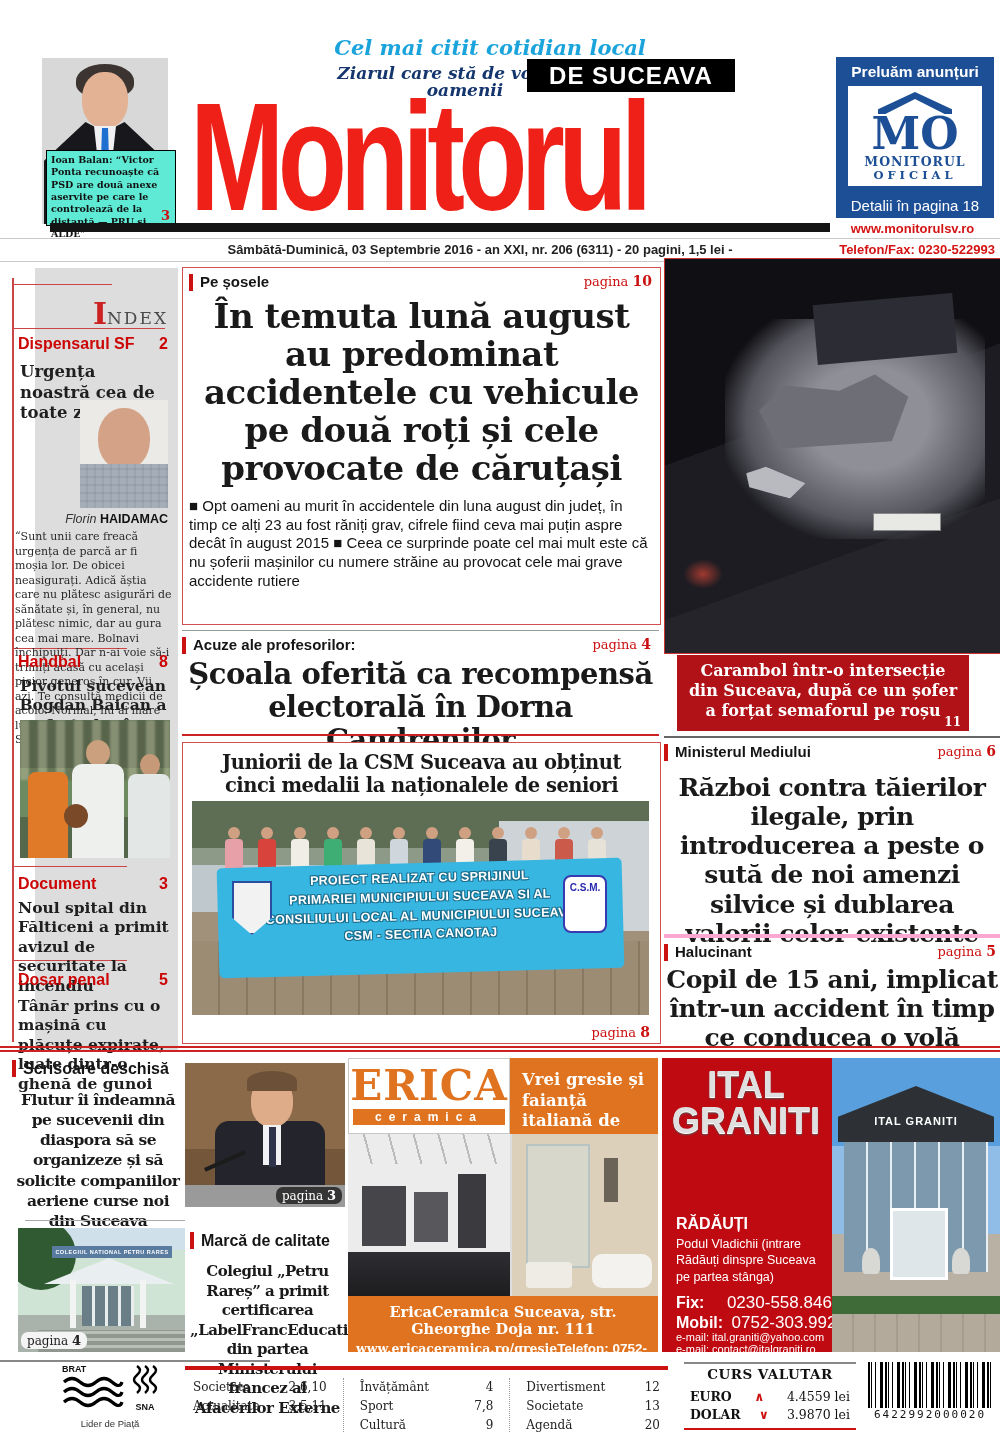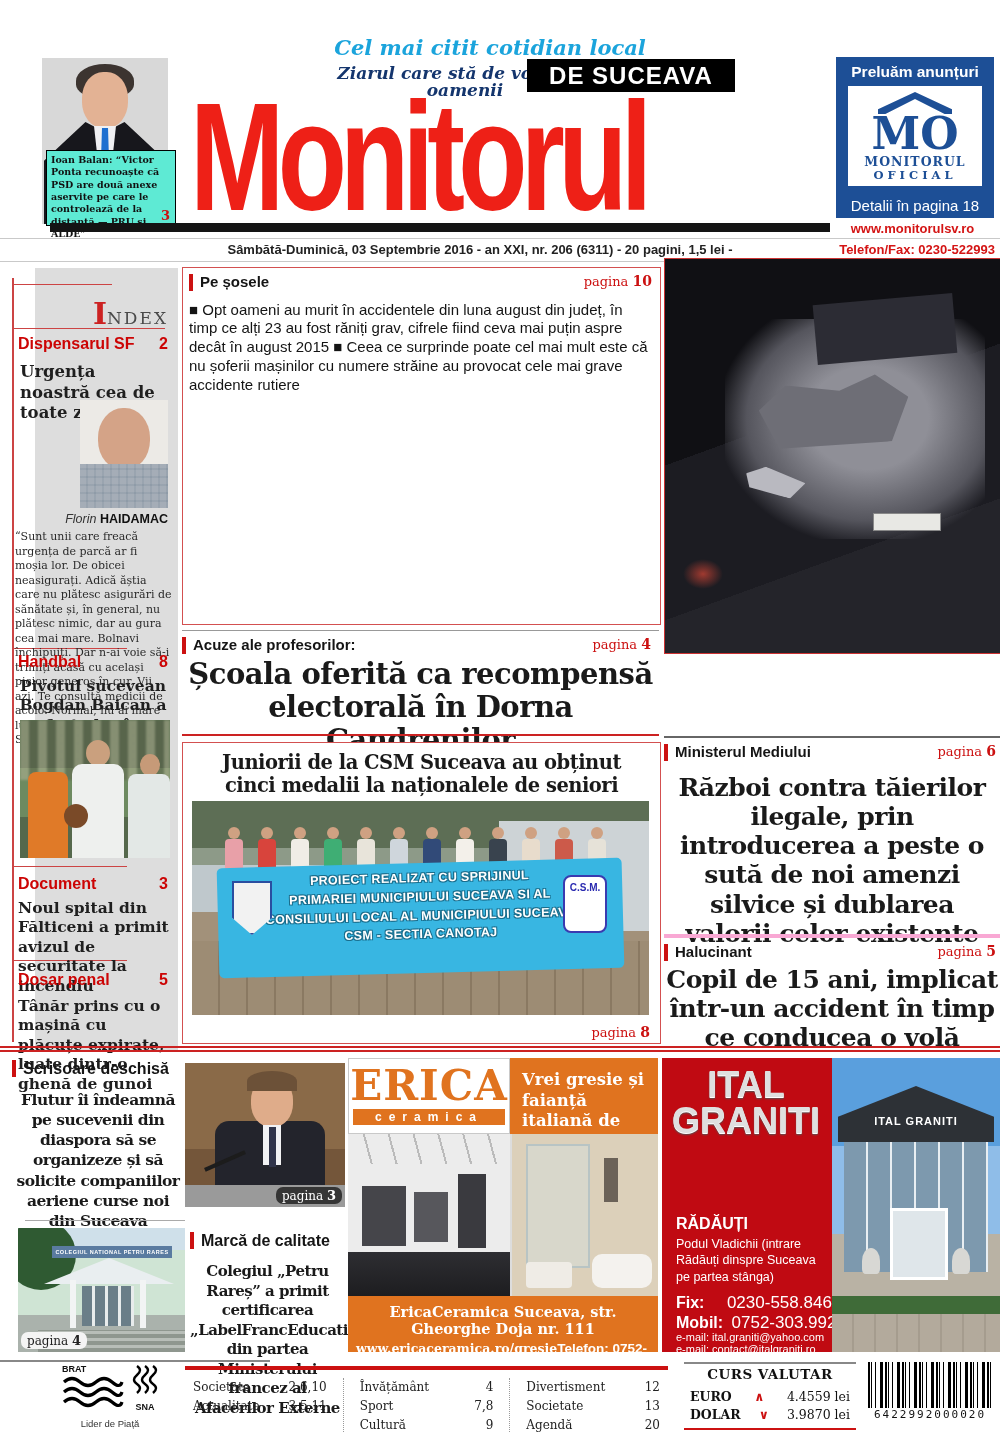--- a/index.html
+++ b/index.html
@@ -144,20 +144,21 @@
     <span>Dosar penal</span>
     <span>5</span>
   </div>
   <div class="abs sidehl" style="left:18px;top:996px;width:156px;font-size:15.5px;line-height:1.25;">Tânăr prins cu o mașină cu plăcuțe expirate, luate dintr-o ghenă de gunoi</div>
 
   <div class="abs" style="left:182px;top:267px;width:477px;height:356px;border:1px solid #d35050;">
     <div style="display:flex;justify-content:space-between;padding:6px 8px 0 6px;">
       <span class="kick">Pe șosele</span>
       <span class="pg"><span>pagina</span> <b>10</b></span>
     </div>
+    <div class="hl" style="margin:6px 4px 0;font-size:34px;line-height:1.12;">În temuta lună august au predominat accidentele cu vehicule pe două roți și cele provocate de căruțași</div>
     <div style="margin:10px 8px 0 6px;font:15px/1.25 'Liberation Sans',sans-serif;color:#141414;">■ Opt oameni au murit în accidentele din luna august din județ, în timp ce alți 23 au fost răniți grav, cifrele fiind ceva mai puțin aspre decât în august 2015 ■ Ceea ce surprinde poate cel mai mult este că nu șoferii mașinilor cu numere străine au provocat cele mai grave accidente rutiere</div>
   </div>
 
   <div class="abs" style="left:182px;top:630px;width:477px;height:104px;border-top:1px solid #999;">
     <div style="display:flex;justify-content:space-between;padding:6px 8px 0 0;">
       <span class="kick">Acuze ale profesorilor:</span>
       <span class="pg"><span>pagina</span> <b>4</b></span>
     </div>
     <div class="hl" style="margin-top:4px;font-size:29px;line-height:1.15;">Școala oferită ca recompensă electorală în Dorna Candrenilor</div>
   </div>
@@ -195,20 +196,24 @@
   </div>
 
   <div class="ph" style="left:664px;top:258px;width:336px;height:394px;background:linear-gradient(160deg,#101014 0 40%,#1c1c22 40% 70%,#24242a 70% 100%);border:1px solid #c33;">
     <div class="abs" style="left:60px;top:60px;width:260px;height:220px;background:radial-gradient(ellipse at 55% 45%,#8f8f97 0 30%,#55555d 60%,transparent 75%);"></div>
     <div class="abs" style="left:95px;top:120px;width:150px;height:70px;background:#6e6e76;transform:rotate(-8deg);clip-path:polygon(0 30%,20% 0,55% 18%,80% 2%,100% 40%,85% 100%,10% 88%);"></div>
     <div class="abs" style="left:150px;top:40px;width:140px;height:60px;background:#2c2c34;transform:rotate(-5deg);"></div>
     <div class="abs" style="left:80px;top:210px;width:60px;height:26px;background:#b9b9c0;transform:rotate(12deg);clip-path:polygon(0 40%,30% 0,100% 30%,80% 100%,10% 90%);"></div>
     <div class="abs" style="left:208px;top:254px;width:66px;height:16px;background:#e8e8e4;border:1px solid #888;"></div>
     <div class="abs" style="left:18px;top:300px;width:40px;height:30px;background:radial-gradient(#a03a30,transparent 70%);"></div>
   </div>
+  <div class="abs" style="left:677px;top:655px;width:292px;height:76px;background:#b01218;color:#fff;text-align:center;">
+    <div style="font:bold 16px/1.25 'DejaVu Serif',serif;padding:6px 10px 0;">Carambol într-o intersecție din Suceava, după ce un șofer a forțat semaforul pe roșu</div>
+    <span class="abs" style="right:8px;bottom:2px;font:bold 12px 'DejaVu Serif',serif;">11</span>
+  </div>
 
   <div class="abs" style="left:664px;top:736px;width:336px;height:196px;border-top:2px solid #666;">
     <div style="display:flex;justify-content:space-between;padding:6px 4px 0 0;">
       <span class="kick">Ministerul Mediului</span>
       <span class="pg"><span>pagina</span> <b>6</b></span>
     </div>
     <div class="hl" style="margin-top:12px;font-size:25px;line-height:1.17;">Război contra tăierilor ilegale, prin introducerea a peste o sută de noi amenzi silvice și dublarea valorii celor existente</div>
   </div>
 
   <div class="abs" style="left:664px;top:934px;width:336px;height:112px;border-top:4px solid #f9a8d4;">

